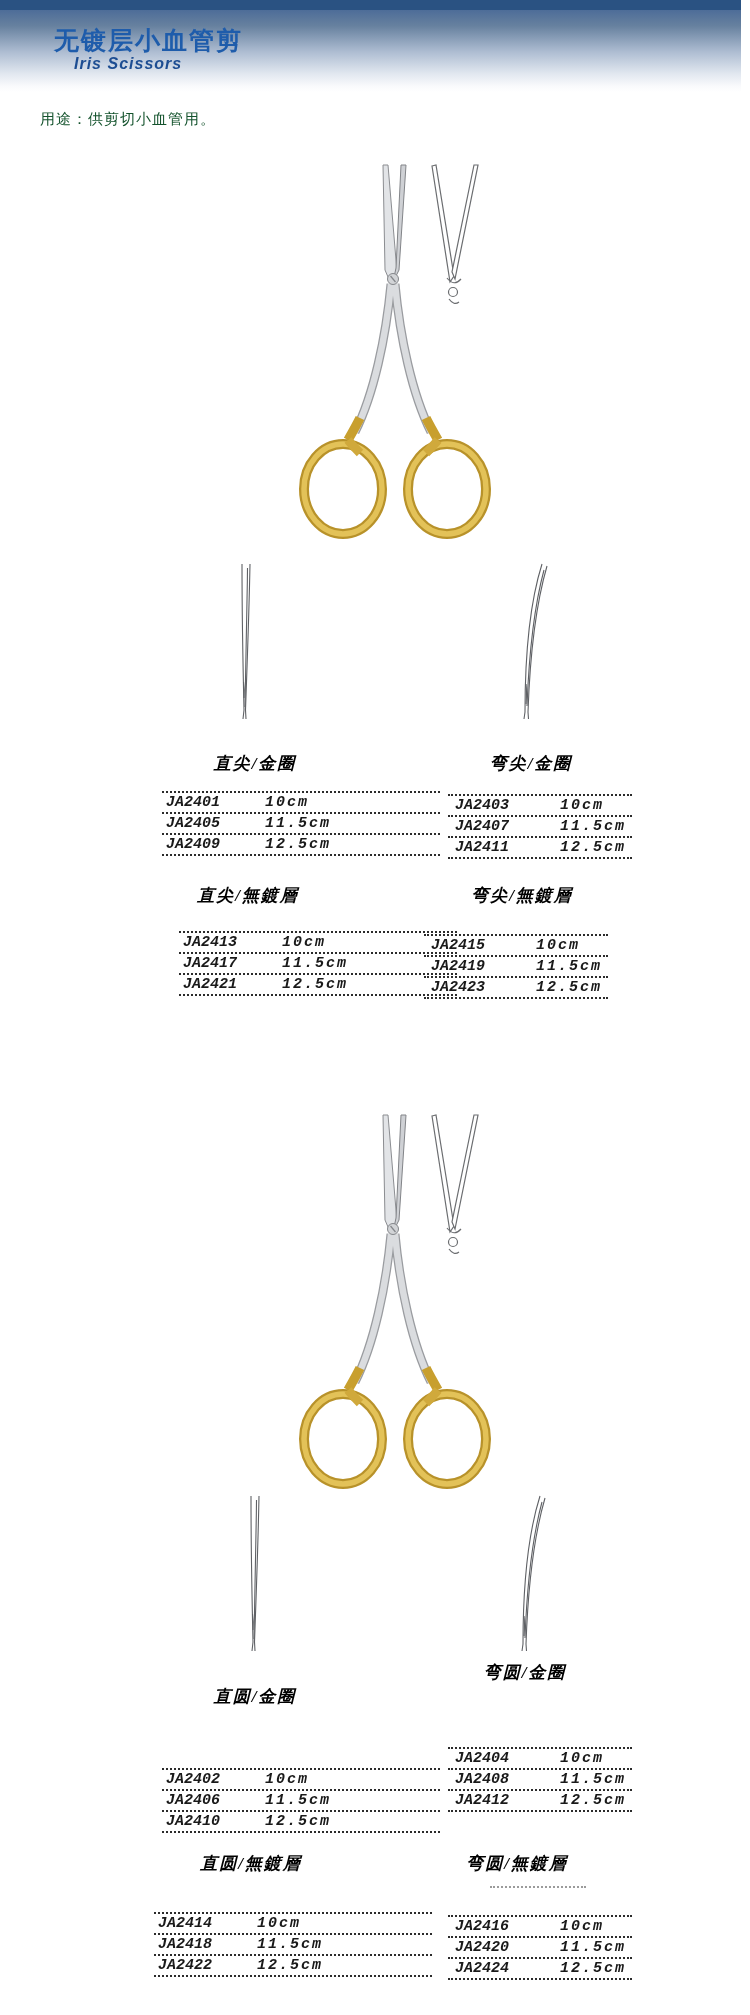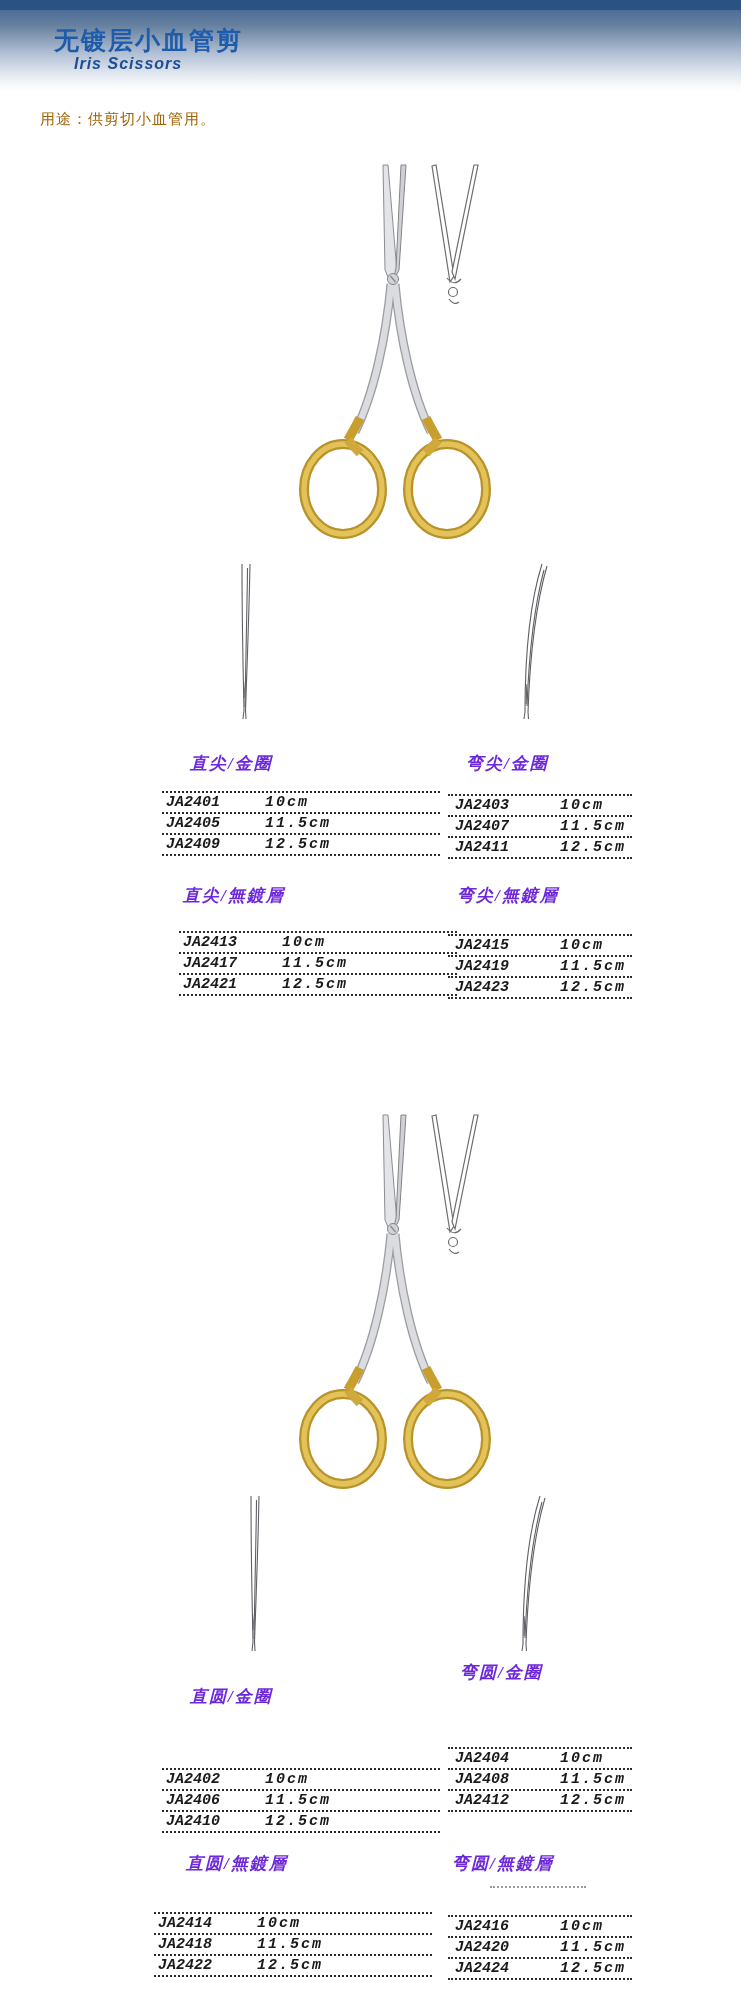--- a/index.html
+++ b/index.html
@@ -9,28 +9,28 @@
   
   .banner{position:absolute;left:0;top:0;width:741px;height:92px;
           background:linear-gradient(180deg,#3d6094 0px,#67819f 26px,#aebdd2 52px,#e2e8f0 74px,#f9fafc 86px,#ffffff 92px);}
   .banner-topbar{position:absolute;left:0;top:0;width:100%;height:10px;background:#2a5282;}
   .title-zh{position:absolute;left:54px;top:24px;font-size:25px;font-weight:bold;
             letter-spacing:2px;color:#1e5cab;}
   .title-en{position:absolute;left:74px;top:55px;font-size:16px;font-style:italic;
             font-weight:bold;letter-spacing:1px;color:#1d4d92;}
 
   
-  .usage{position:absolute;left:40px;top:110px;font-size:15px;letter-spacing:1px;color:#a16207;}
+  .usage{position:absolute;left:40px;top:110px;font-size:15px;letter-spacing:1px;color:#14532d;}
 
   
   .imgbox{position:absolute;}
 
   
-  .cn-header{position:absolute;width:130px;text-align:left;font-size:17px;font-weight:bold;
-             font-style:italic;letter-spacing:2px;color:#6d28d9;
+  .cn-header{position:absolute;width:130px;text-align:center;font-size:17px;font-weight:bold;
+             font-style:italic;letter-spacing:2px;color:#000000;
              font-family:"Liberation Serif",serif;white-space:nowrap;}
 
   
   .ptable{position:absolute;font-family:Liberation Mono, monospace;}
   .ptable .prow{display:flex;align-items:center;height:19px;border-top:2px dotted #2b2b2b;}
   .ptable .prow:last-child{border-bottom:2px dotted #2b2b2b;align-items:center;}
   .ptable.left{width:278px;}
   .ptable.right{width:184px;}
   .pcode,.psize{font-size:15px;font-weight:bold;font-style:italic;white-space:nowrap;}
   .psize{letter-spacing:2px;}
@@ -160,21 +160,21 @@
     </div>
     <div class="prow">
       <span class="pcode">JA2417</span>
       <span class="psize">11.5cm</span>
     </div>
     <div class="prow">
       <span class="pcode">JA2421</span>
       <span class="psize">12.5cm</span>
     </div>
   </div>
-  <div class="ptable right" style="left:448px;top:934px;">
+  <div class="ptable right" style="left:424px;top:934px;">
     <div class="prow">
       <span class="pcode">JA2415</span>
       <span class="psize">10cm</span>
     </div>
     <div class="prow">
       <span class="pcode">JA2419</span>
       <span class="psize">11.5cm</span>
     </div>
     <div class="prow">
       <span class="pcode">JA2423</span>

